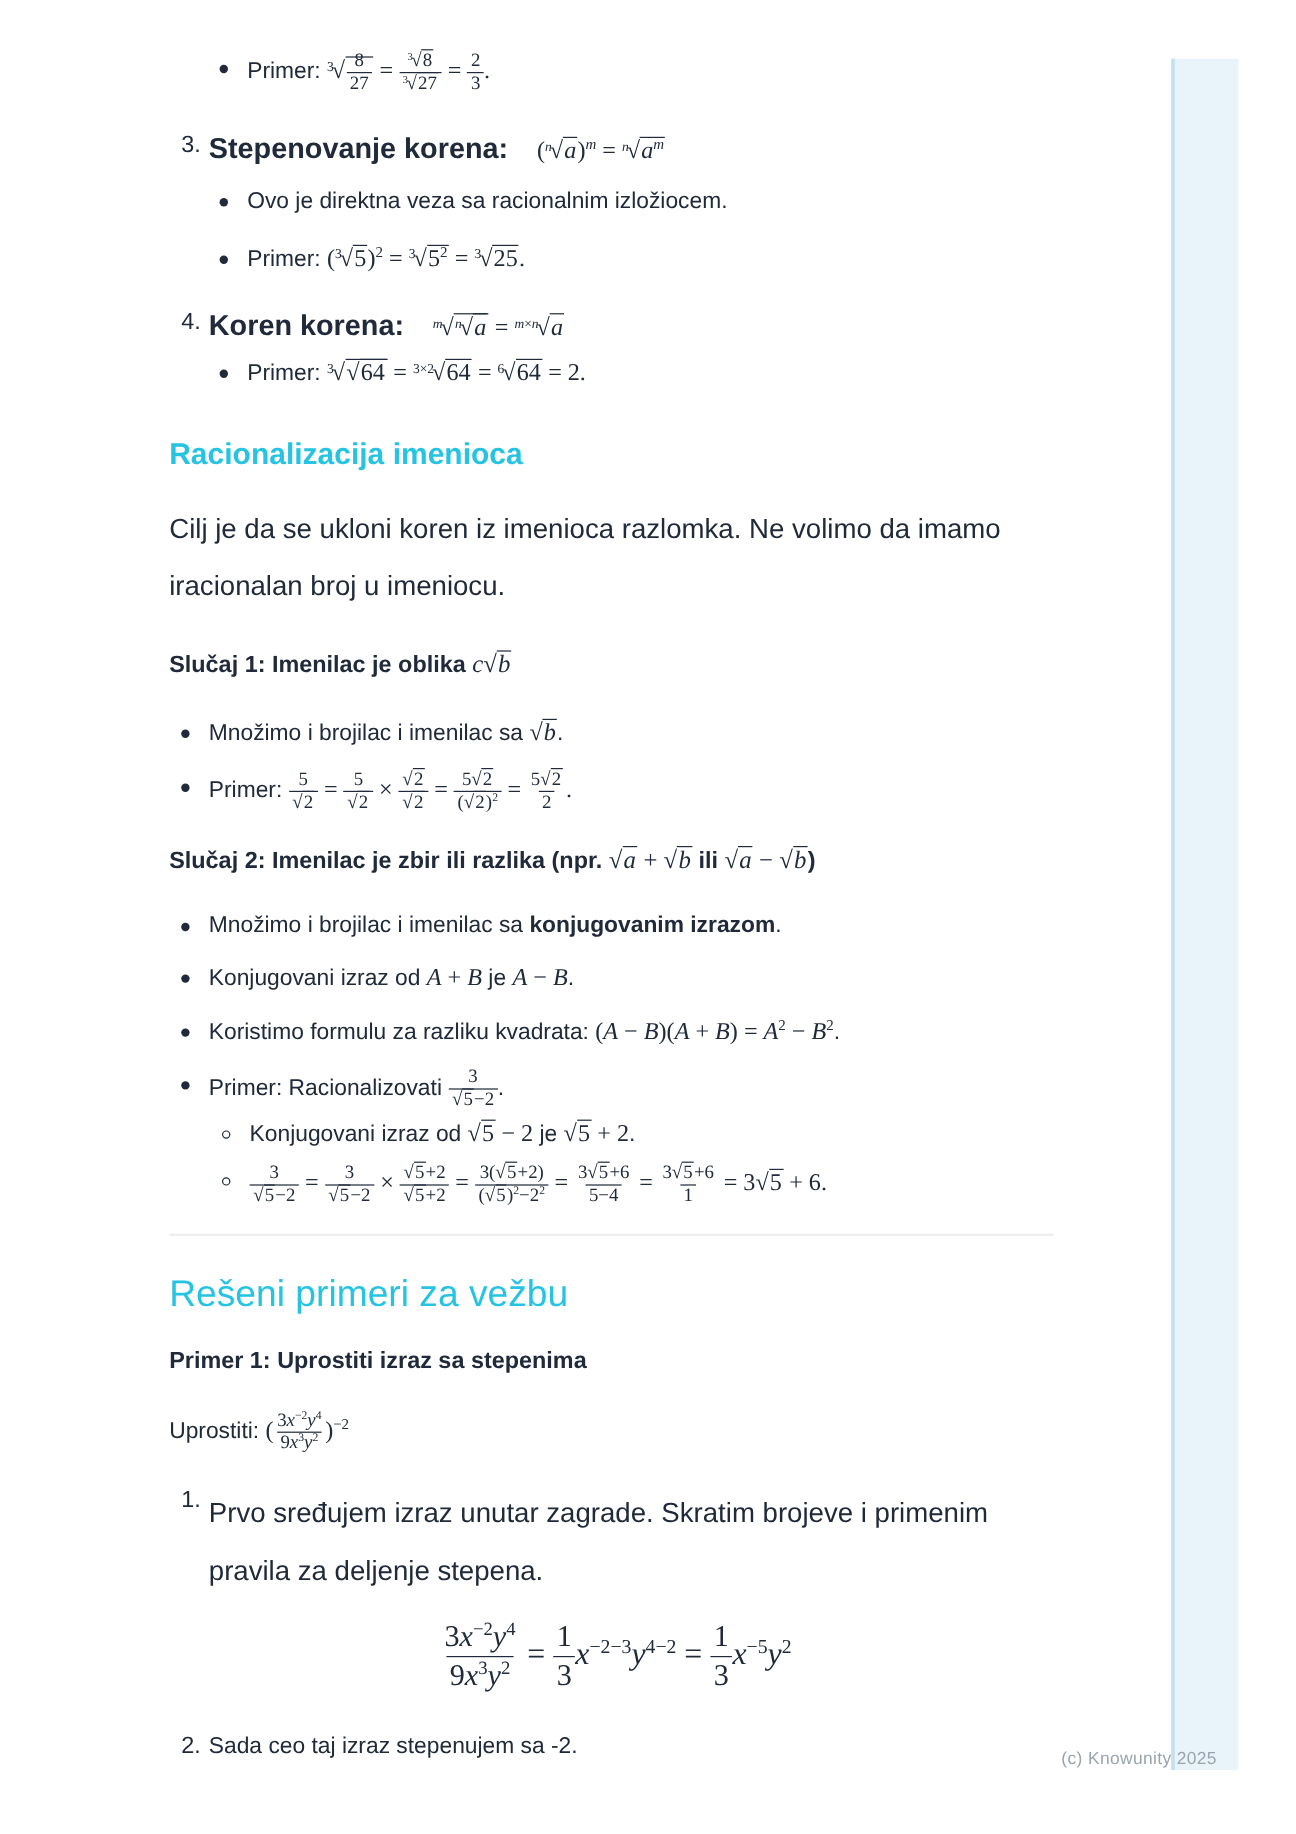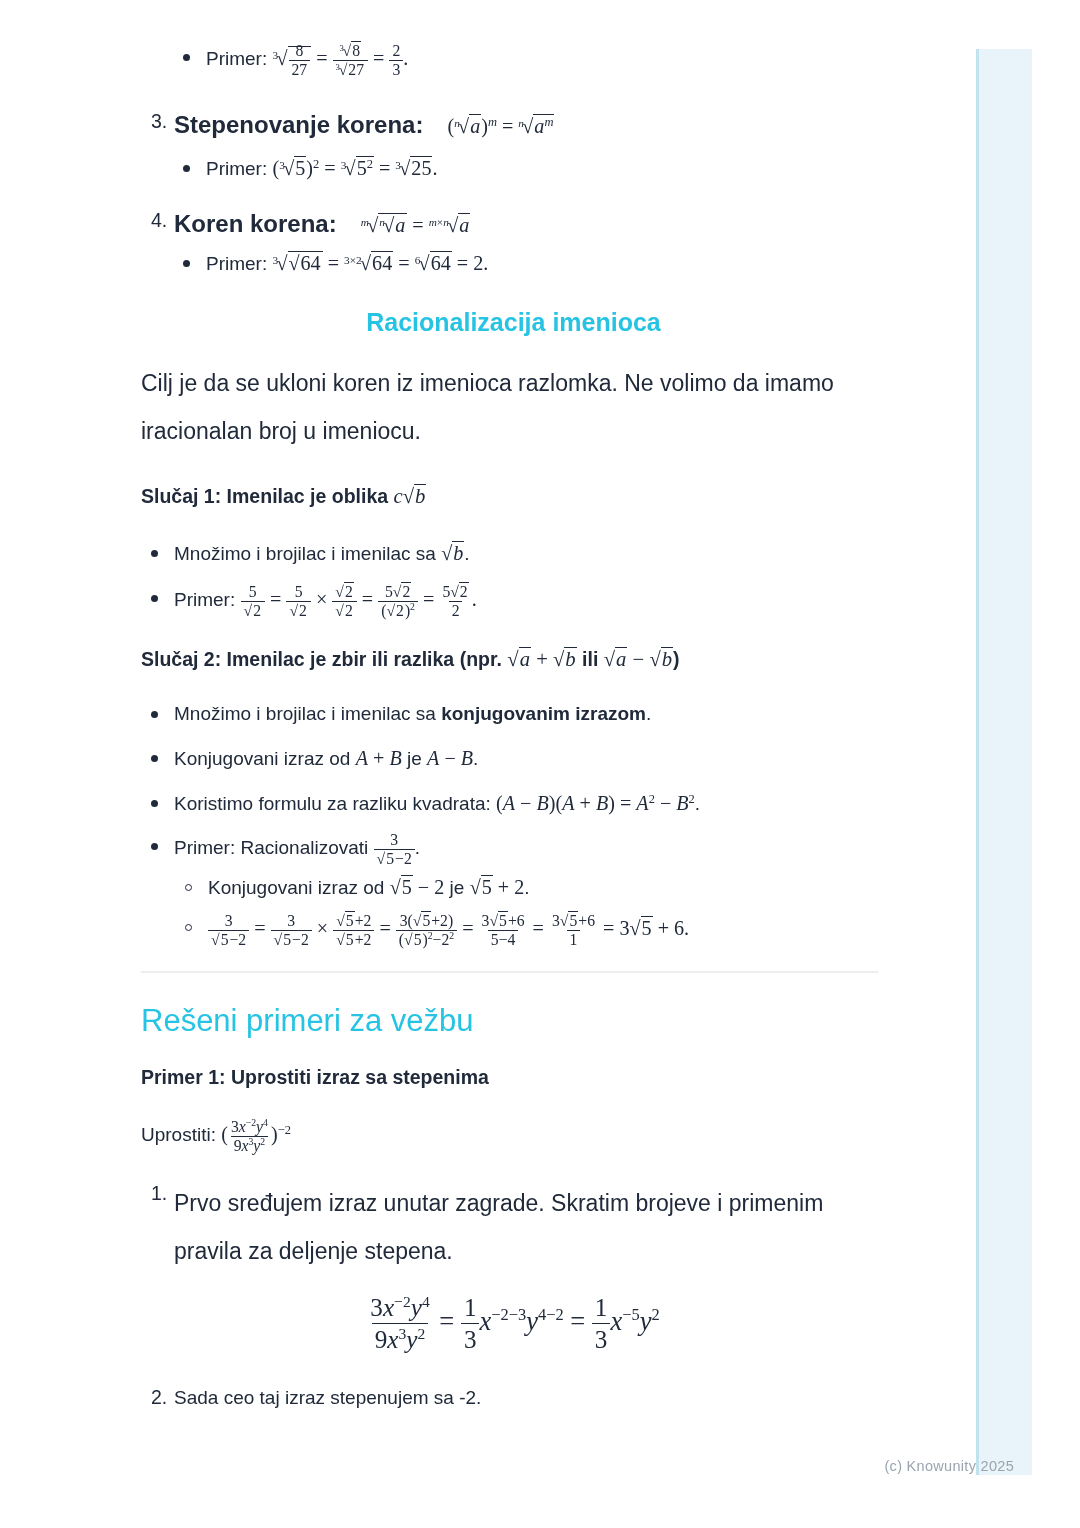--- a/index.html
+++ b/index.html
@@ -31,21 +31,21 @@
   .ring{ width:7px; height:7px; border-radius:50%; border:1.6px solid currentColor; margin-top:12px; }
   .mkcol{ width:23px; flex:0 0 23px; display:flex; justify-content:flex-start; }
   
   .num{ padding-left:10px; }
   .no{ flex:0 0 23px; font-size:19.5px; line-height:1.5; }
   .l1{ padding-left:10px; }
   .l2{ padding-left:42px; }
   .l3{ padding-left:44px; }
   
   .h1{ font-size:31px; font-weight:400; color:var(--accent,#26c3e2); white-space:nowrap; }
-  .h2{ font-size:25px; font-weight:700; color:var(--accent,#26c3e2); white-space:nowrap;text-align:center; }
+  .h2{ font-size:25px; font-weight:700; color:var(--accent,#26c3e2); white-space:nowrap; }
   .h3{ font-size:19.5px; font-weight:700; white-space:nowrap; line-height:1.5; }
   .bt{ font-weight:700; font-size:24px; margin-right:24px; line-height:1.5;text-align:center; }
   .para{ font-size:23px; line-height:2.1; width:745px; }
   .divider{ border:none; border-top:2px solid var(--divider,#eceef0); width:737px; margin:22px 0 30px; }
   
   .m{ font-family:"Liberation Serif","DejaVu Serif",serif; font-size:1.06em; font-style:normal; }
   .m i, .nb i{ font-style:italic; }
   .nb{ font-weight:400; }
   sup{ font-size:0.62em; vertical-align:0.6em; line-height:0; }
   .fr{ display:inline-flex; flex-direction:column; align-items:center; vertical-align:middle;
@@ -57,21 +57,21 @@
   .rs{ font-style:normal; }
   .vin{ border-top:1px solid currentColor; padding:0 1px; }
   .eq{ font-size:25px; text-align:center; width:745px; }
   .eq .fr{ font-size:0.95em; line-height:1.25; }
   .watermark{
     position:absolute; top:1458px; right:66px; z-index:2;
     font-size:14.5px; color:var(--muted,#9aa4ae); letter-spacing:0.3px;
   }
   
   .mb28{margin-bottom:28px}.mb10{margin-bottom:10px}.mb18{margin-bottom:18px}
-  .mb22{margin-bottom:22px}.mb6{margin-bottom:6px}.mb34{margin-bottom:28px}
+  .mb22{margin-bottom:22px}.mb6{margin-bottom:6px}.mb34{margin-bottom:38px}
   .mb26{margin-bottom:26px}.mb14{margin-bottom:14px}.mb24{margin-bottom:24px}
   .mb12{margin-bottom:12px}.mb4{margin-bottom:4px}.mb8{margin-bottom:8px}
   .mb16{margin-bottom:16px}
 </style>
 </head>
 <body>
 
 <div class="page">
   <div class="edge-strip"></div>
 
@@ -91,20 +91,26 @@
               <span class="fn">2</span>
               <span class="fd">3</span>
             </span>.</span></div>
     </div>
 
     <div class="row num mb10">
       <span class="no">3.</span>
       <div class="tx">
         <b class="bt">Stepenovanje korena:</b><span><span class="m">(<span class="rt"><span class="rx"><i>n</i></span><span class="rs">√</span><span class="vin"><i>a</i></span></span>)<sup><i>m</i></sup> = <span class="rt"><span class="rx"><i>n</i></span><span class="rs">√</span><span class="vin"><i>a</i><sup><i>m</i></sup></span></span></span></span>
       </div>
+    </div>
+    <div class="row l2 mb18">
+      <span class="mkcol">
+          <span class="mk disc"></span>
+        </span>
+      <div class="tx">Ovo je direktna veza sa racionalnim izložiocem.</div>
     </div>
     <div class="row l2 mb22">
       <span class="mkcol">
           <span class="mk disc"></span>
         </span>
       <div class="tx">Primer: <span class="m">(<span class="rt"><span class="rx">3</span><span class="rs">√</span><span class="vin">5</span></span>)<sup>2</sup> = <span class="rt"><span class="rx">3</span><span class="rs">√</span><span class="vin">5<sup>2</sup></span></span> = <span class="rt"><span class="rx">3</span><span class="rs">√</span><span class="vin">25</span></span>.</span></div>
     </div>
 
     <div class="row num mb6">
       <span class="no">4.</span>

